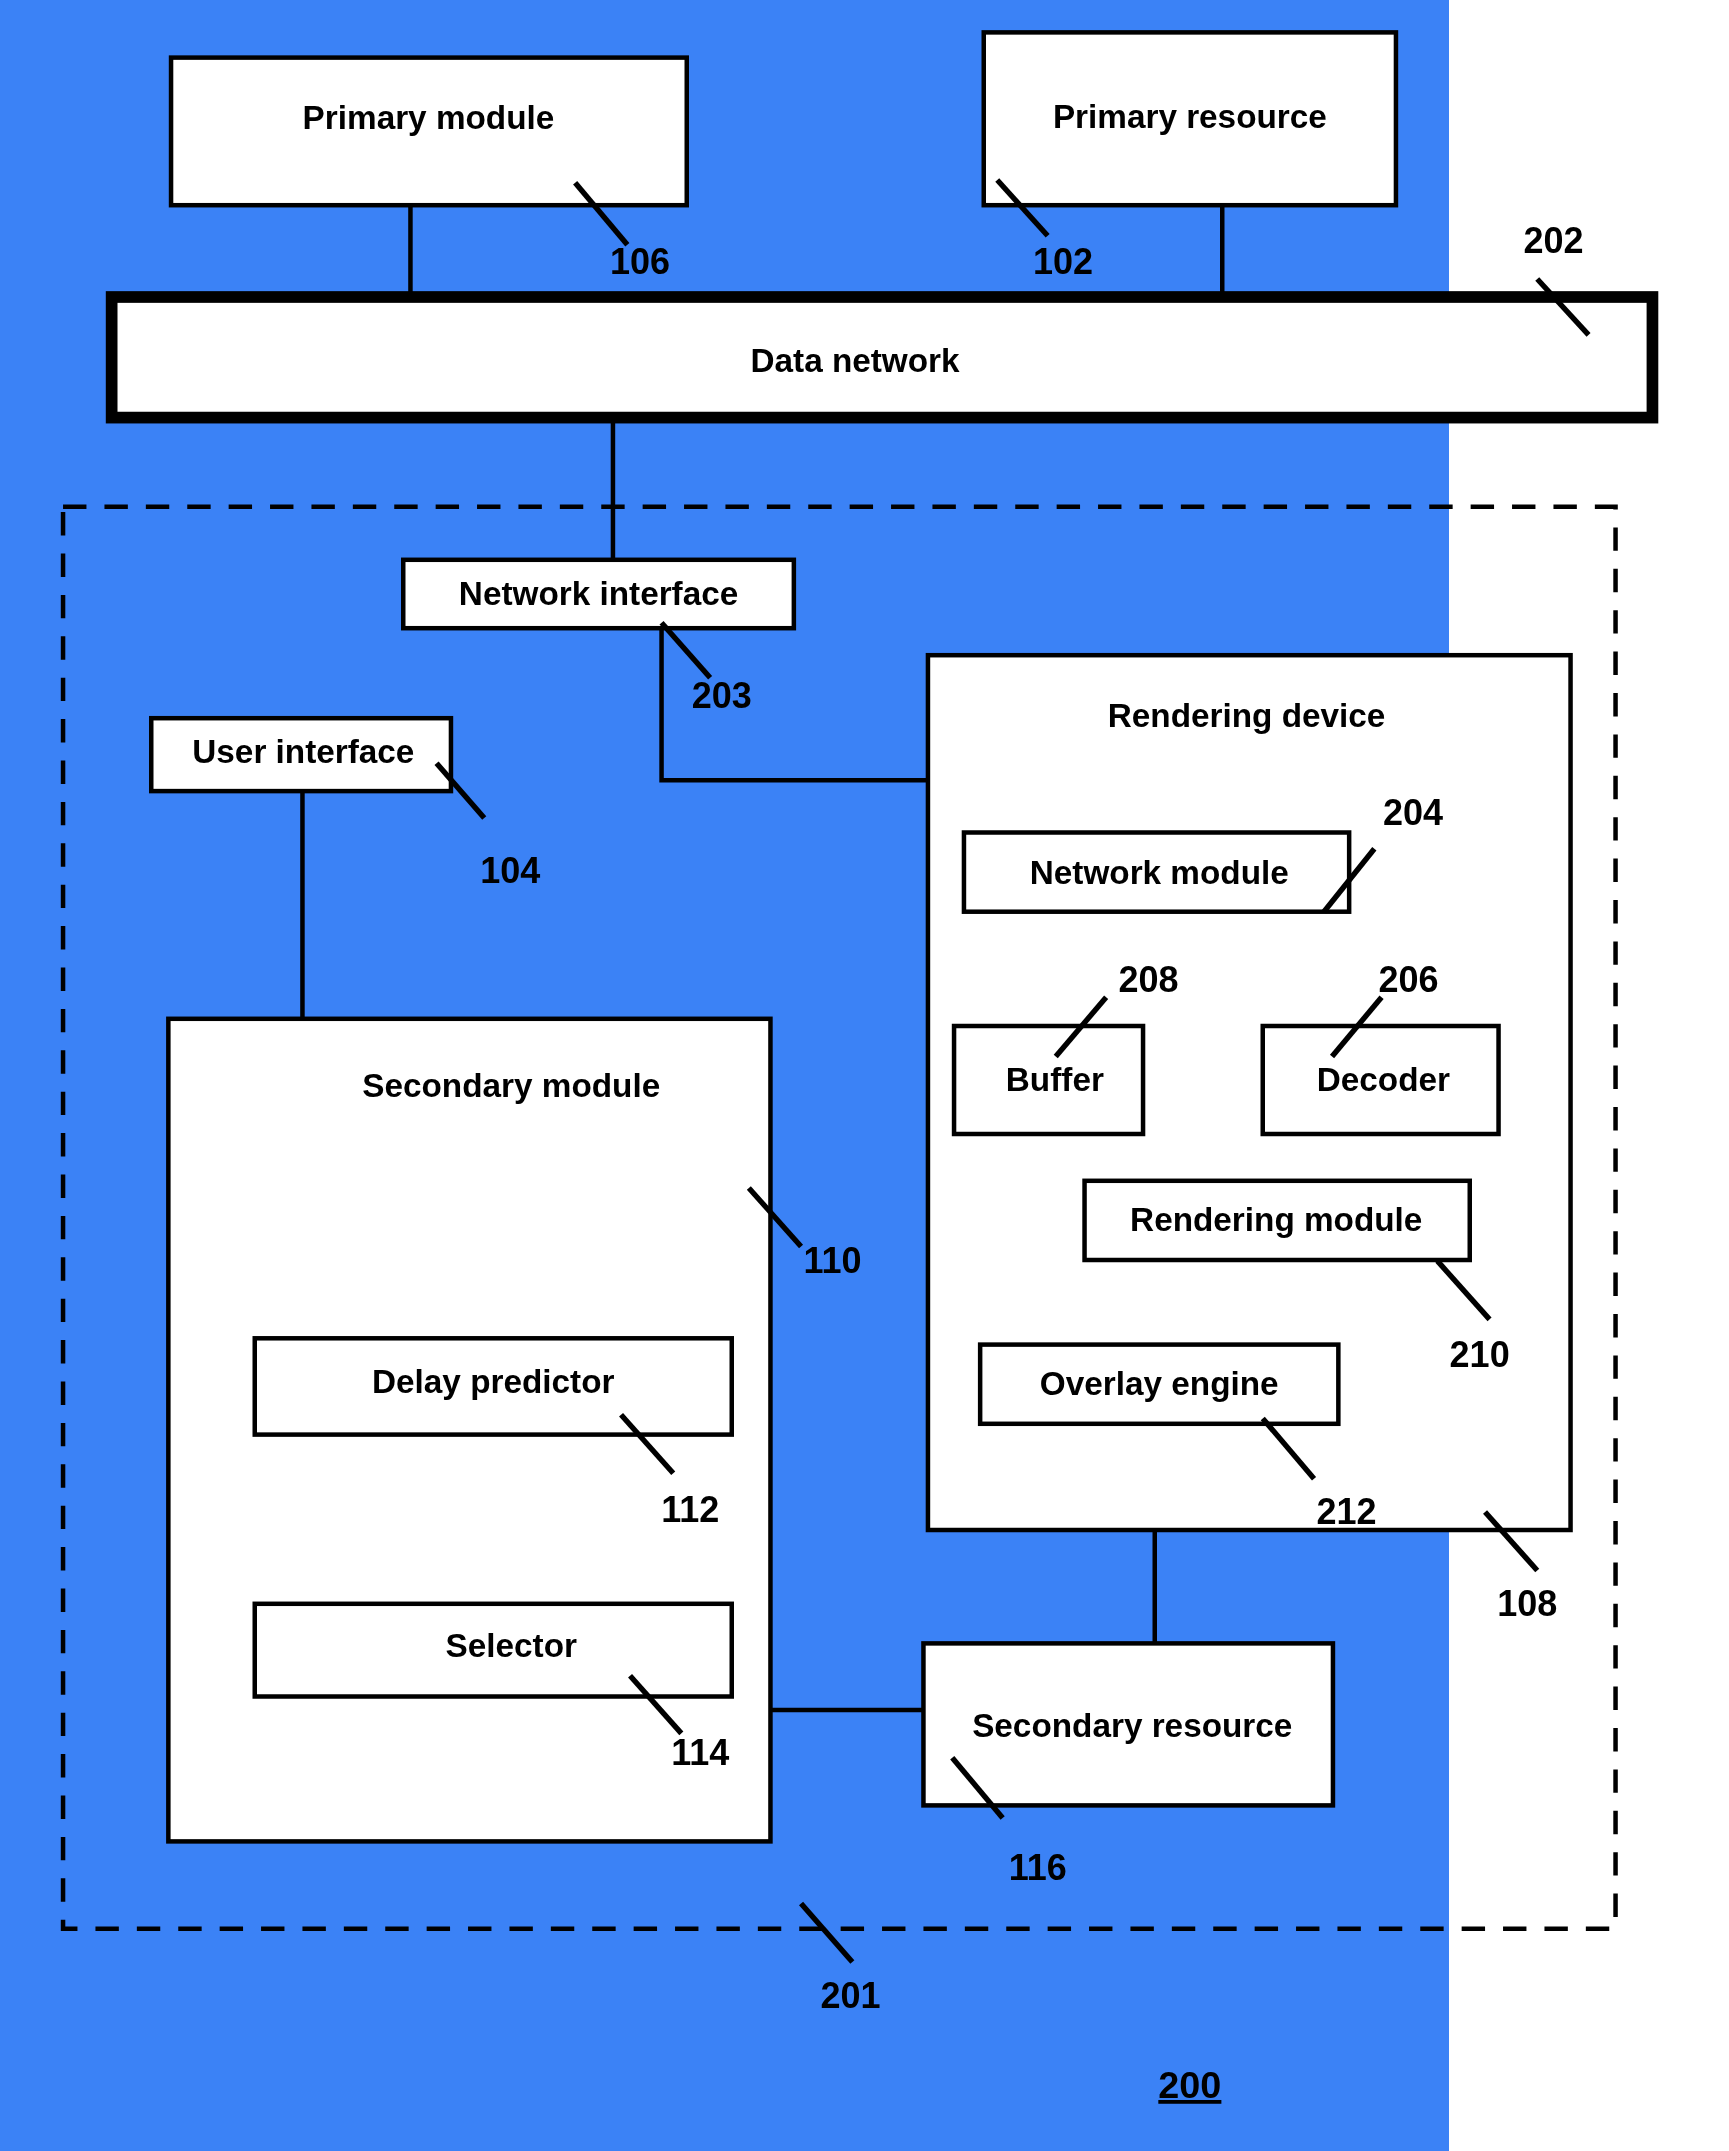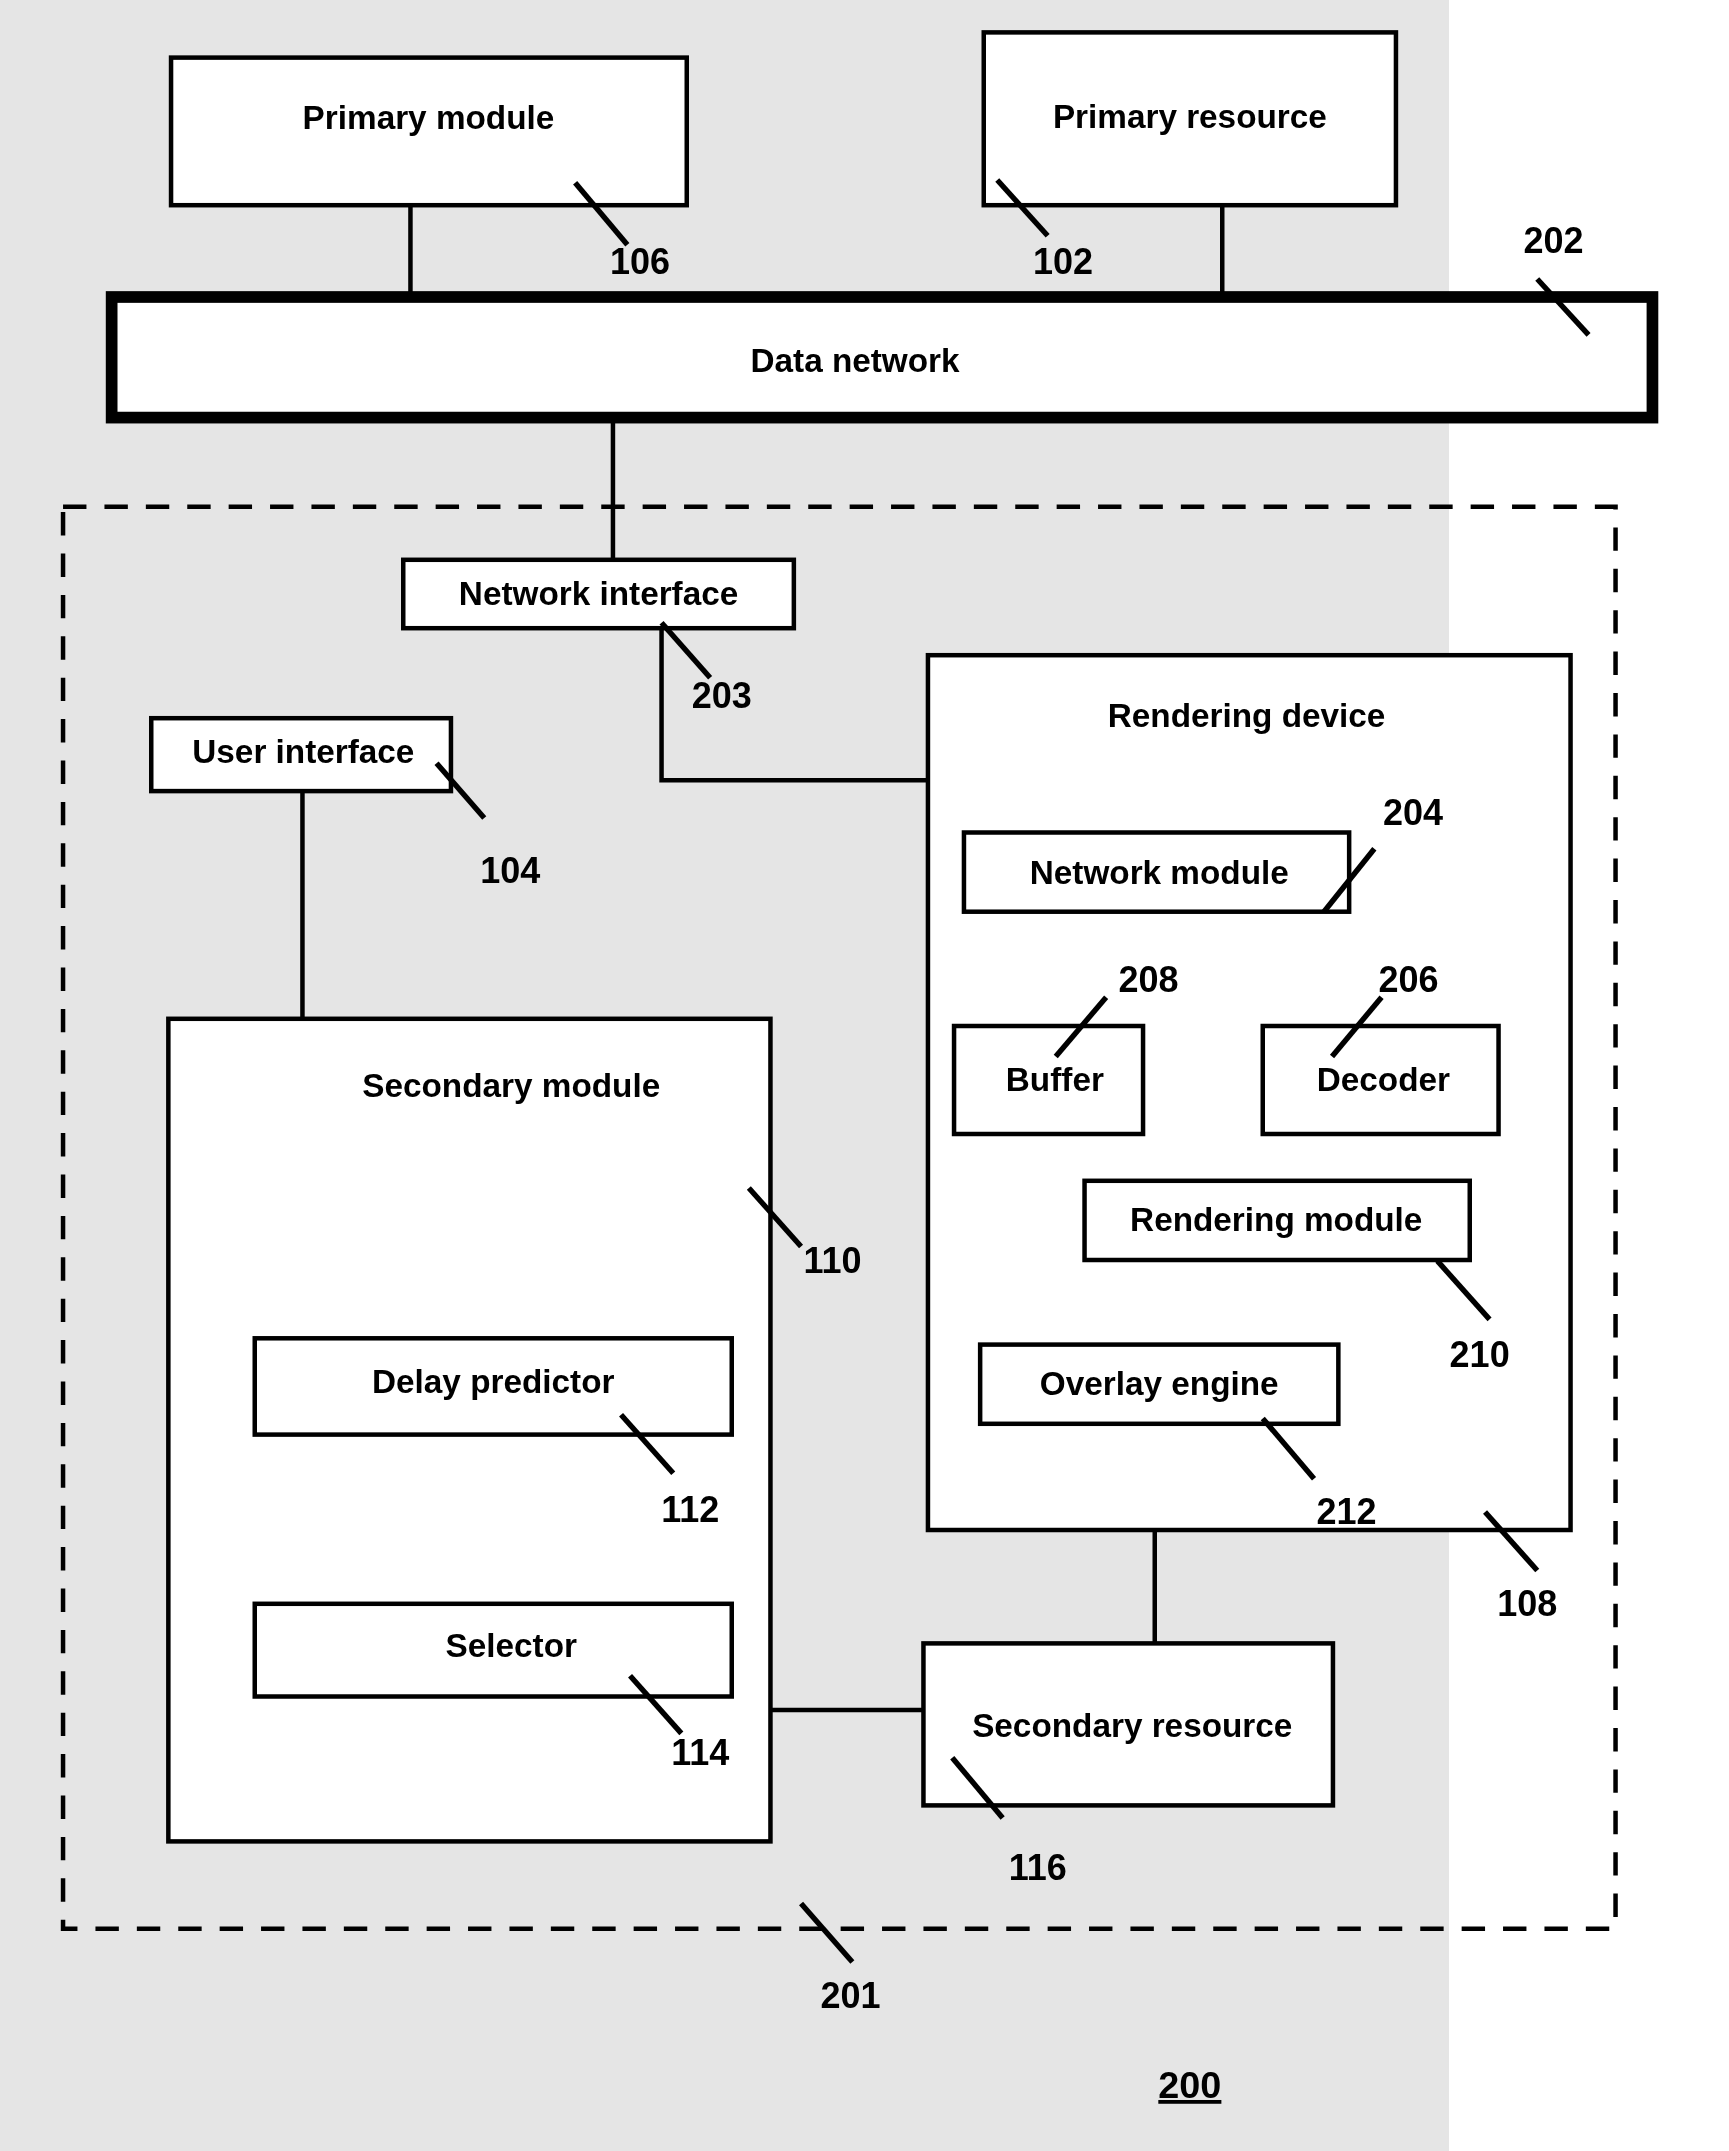--- a/index.html
+++ b/index.html
@@ -10,21 +10,21 @@
   body {
     width: 1729px;
     height: 2151px;
     font-family: "Liberation Sans", sans-serif;
     overflow: hidden;
   }
   #diagram-root {
     position: relative;
     width: 1449px;
     height: 2151px;
-    background: #e5e5e5;
+    background: #3b82f6;
   }
   svg.diagram {
     display: block;
     width: 1729px;
     height: 2151px;
   }
   .box-stroke {
     stroke: #000000;
     fill: #ffffff;
   }

